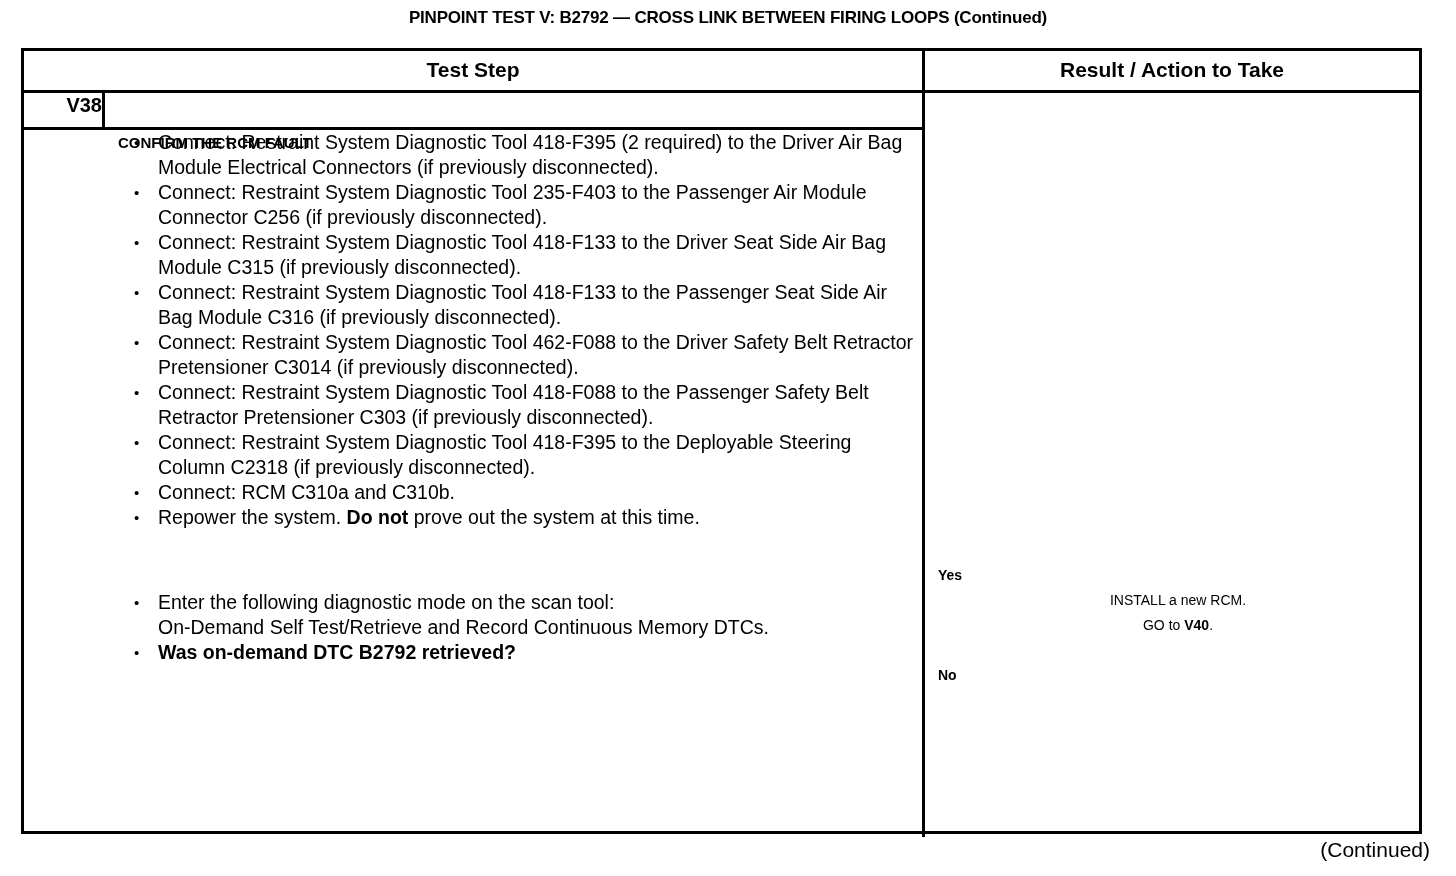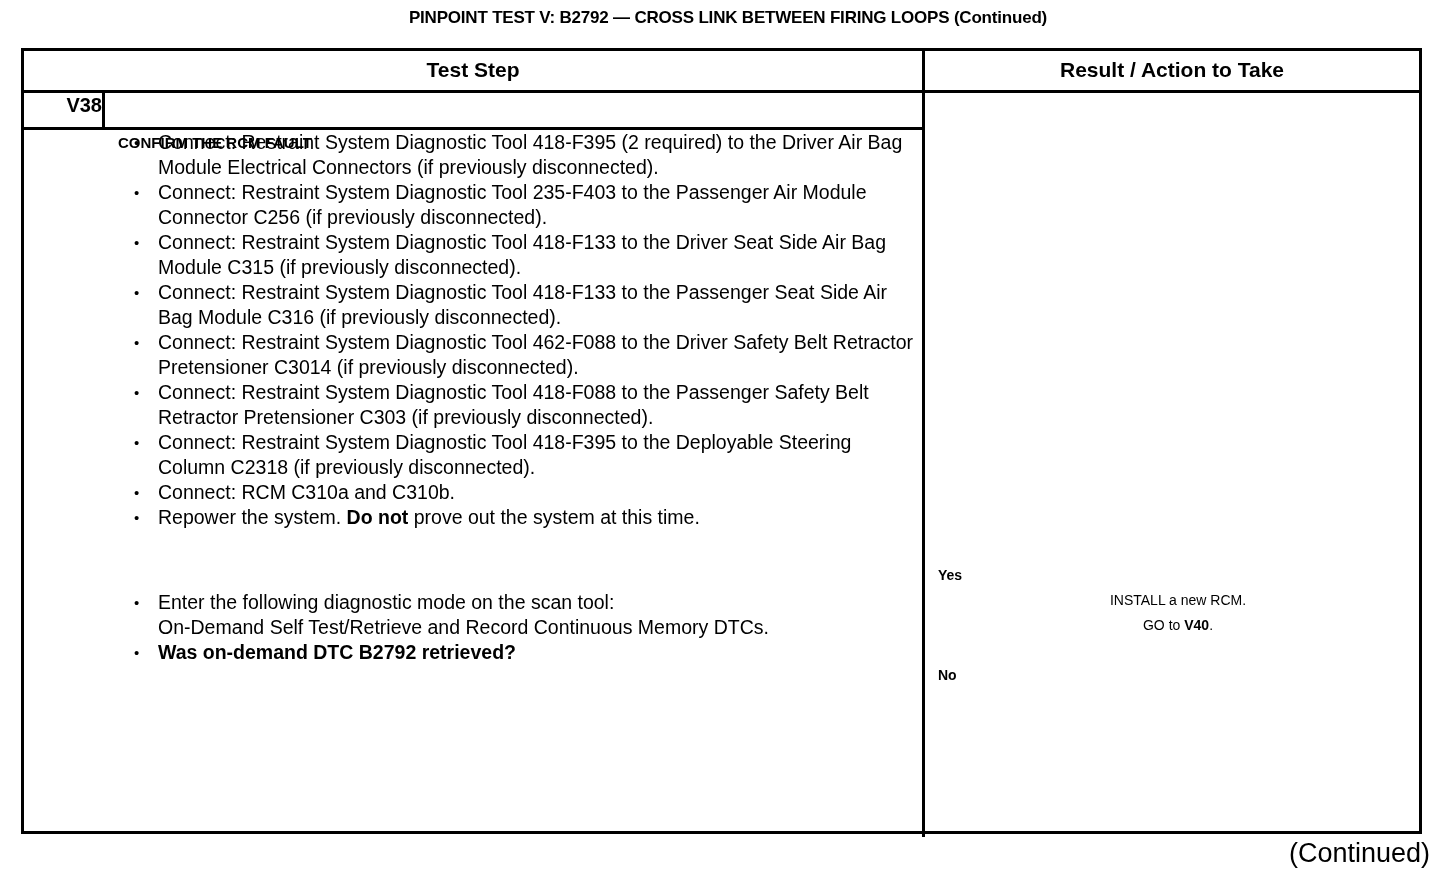--- a/index.html
+++ b/index.html
@@ -161,21 +161,21 @@
     white-space: pre-line;
     text-align: center;
   }
   .result-spacer { height: 25px; }
 
   
   .footer {
     position: absolute;
     right: 26px;
     top: 838px;
-    font-size: 27px;
+    font-size: 21px;
     white-space: nowrap;
   }
 </style>
 </head>
 <body>
 
 <div class="page">
 
   <div class="doc-title">PINPOINT TEST  V: B2792 — CROSS LINK BETWEEN FIRING LOOPS (Continued)</div>
 

